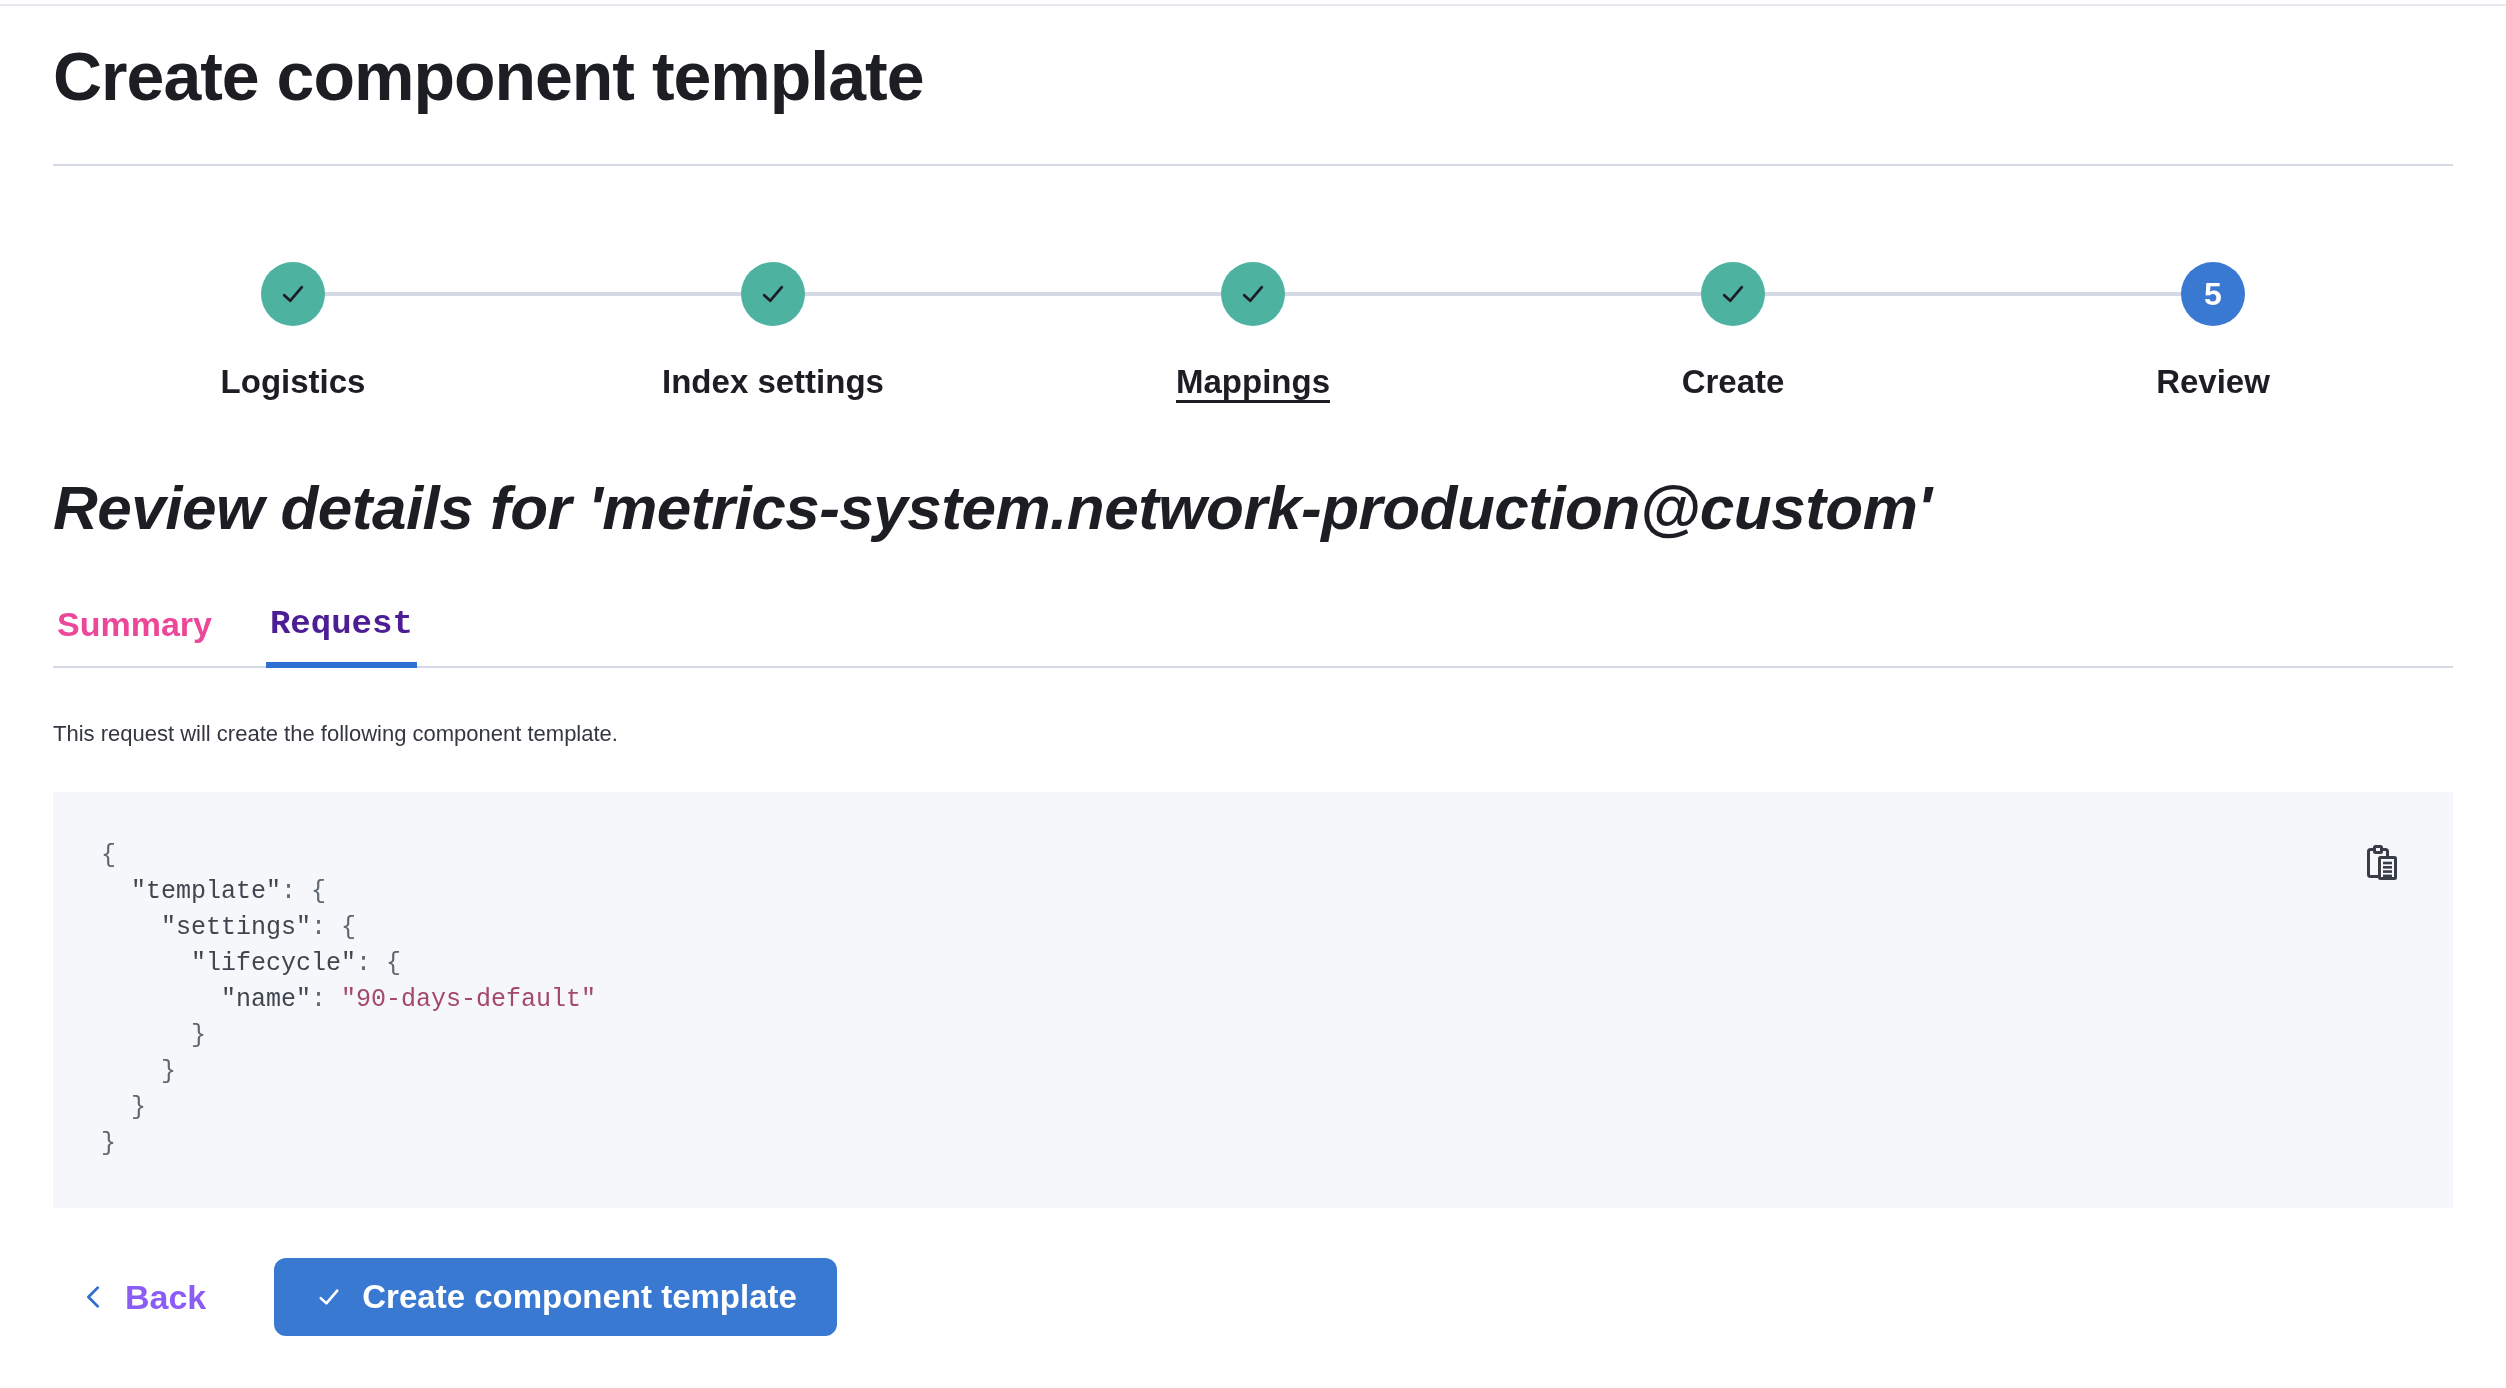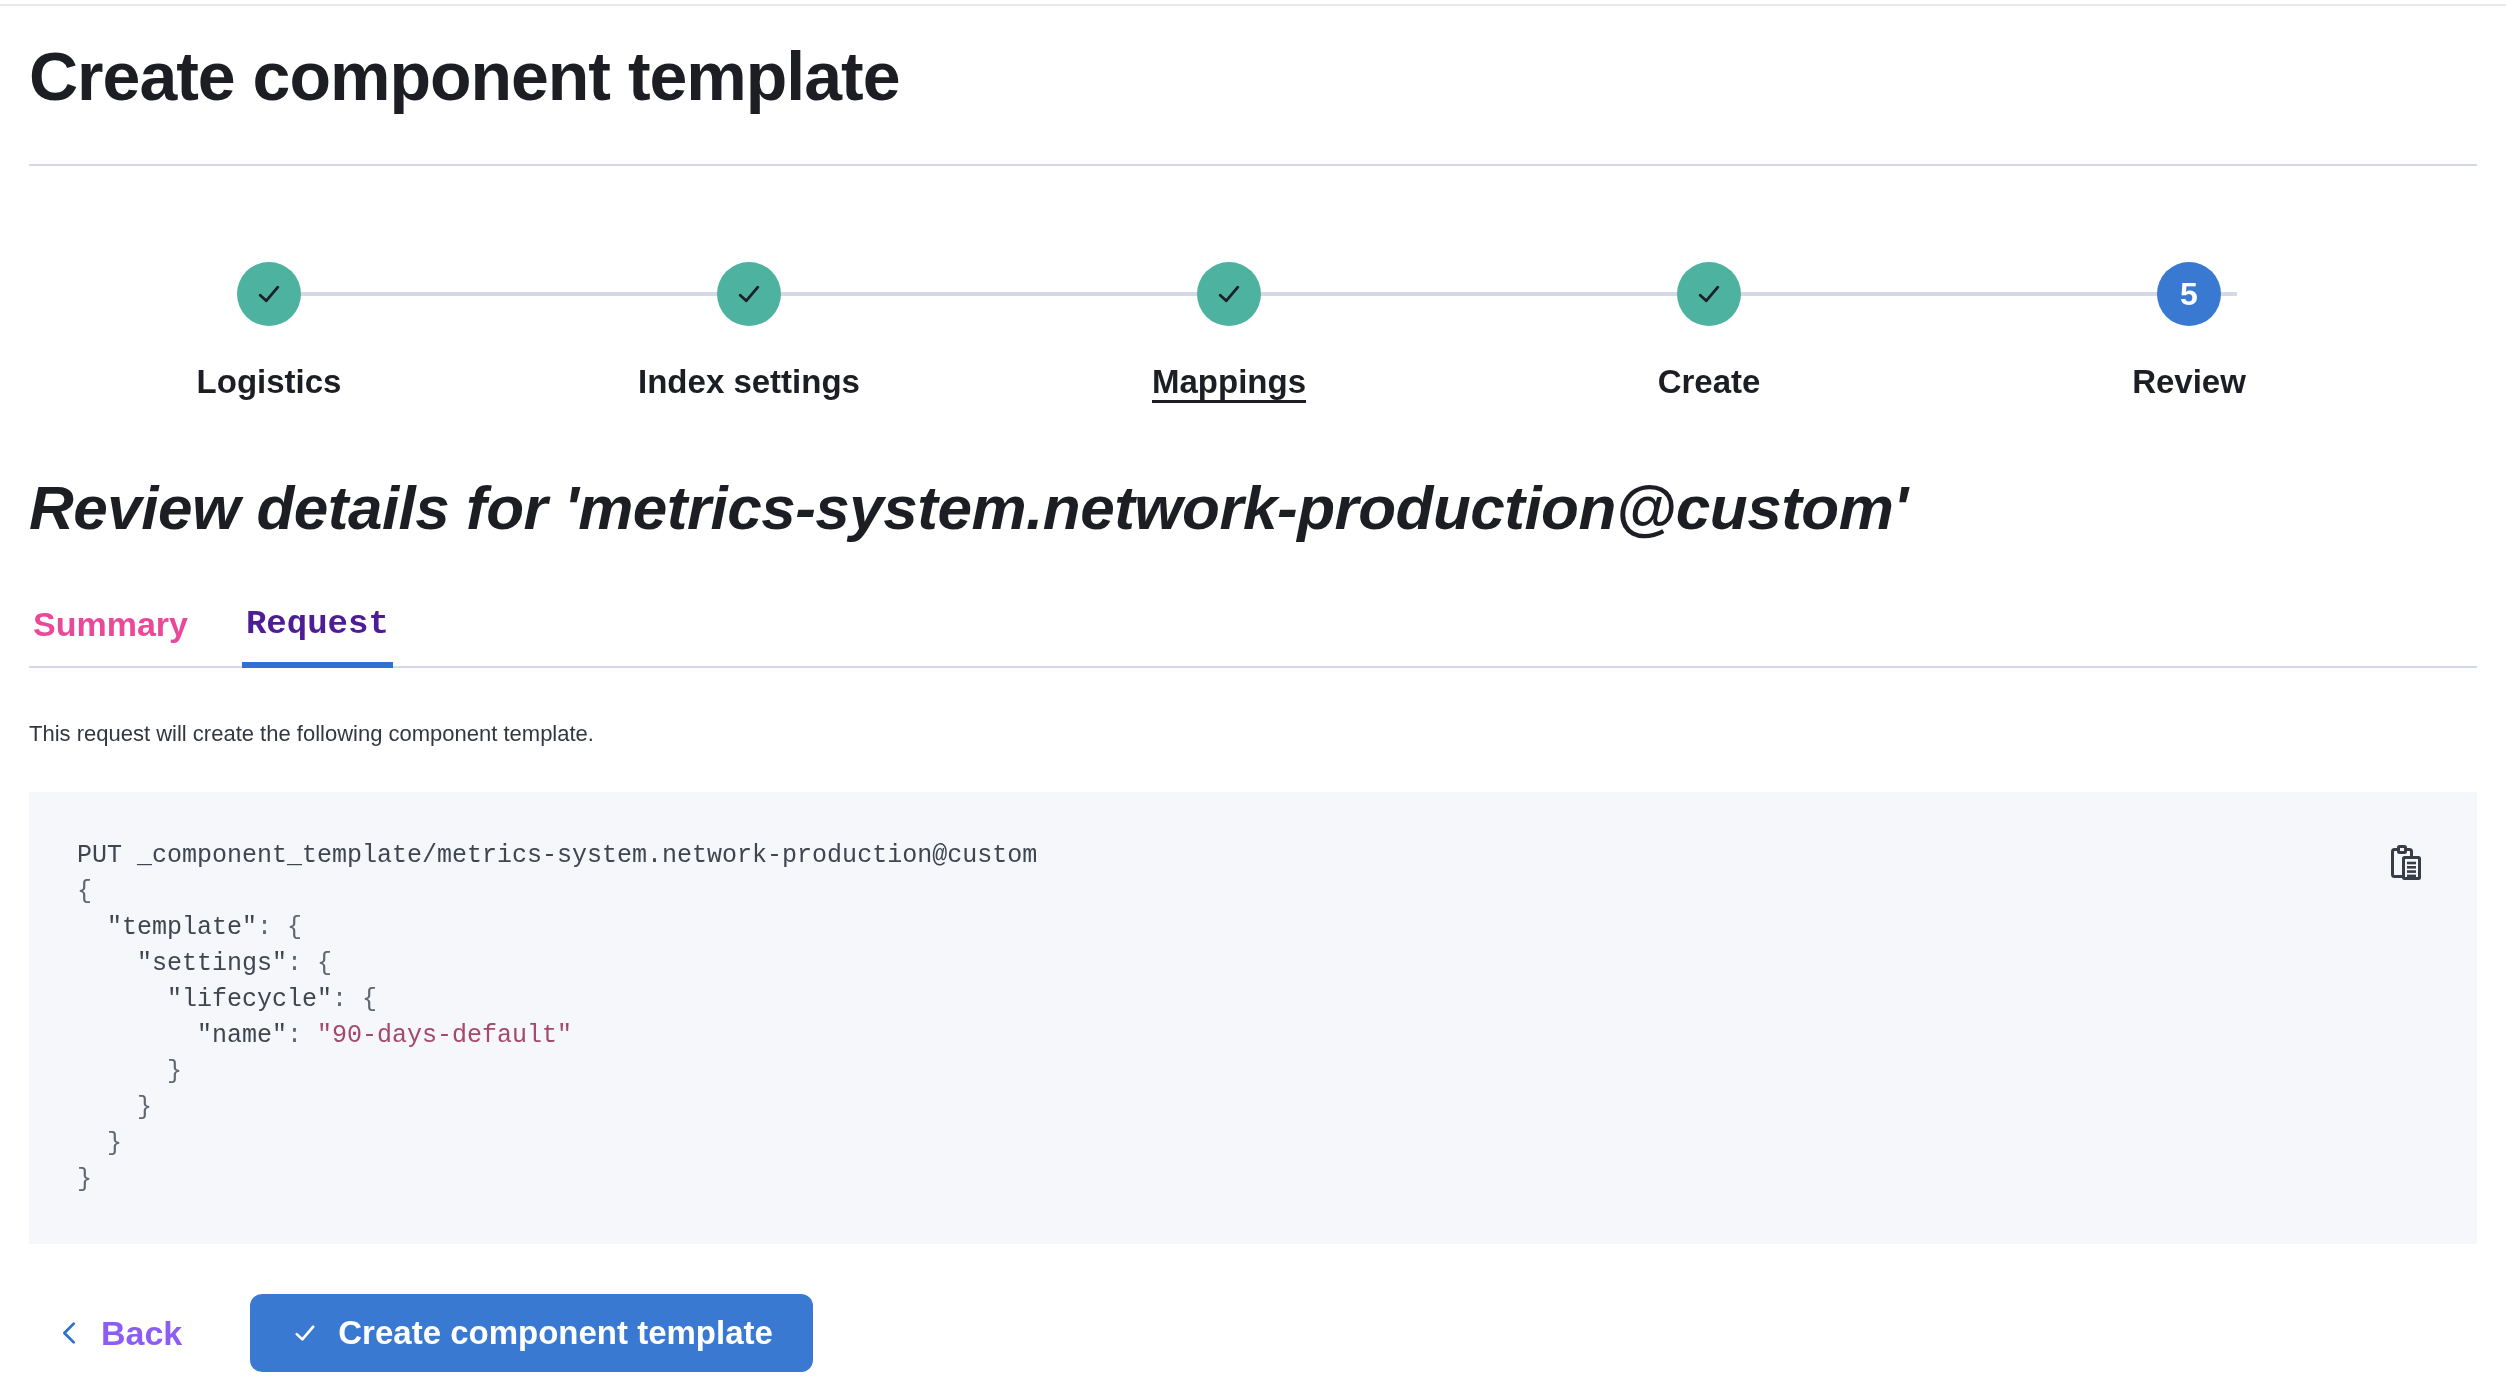--- a/index.html
+++ b/index.html
@@ -12,21 +12,21 @@
     color: #343741;
     overflow: hidden;
     position: relative;
   }
   .top-hairline {
     position: absolute;
     top: 4px; left: 0; right: 0;
     height: 2px;
     background: #e6e9f0;
   }
-  .content { padding: 0 29px; }
+  .content { padding: 0 53px; }
 
   
   .page-title {
     margin-top: 36px;
     font-size: 68px;
     line-height: 80px;
     font-weight: 700;
     letter-spacing: -1px;
     color: #1d1e24;
   }
@@ -263,21 +263,20 @@
 
   <div class="tabs">
     <div class="tab">Summary</div>
     <div class="tab active">Request</div>
   </div>
 
   <div class="description">This request will create the following component template.</div>
 
   <div class="code-block">
     <div id="code-content">
-        <div class="code-line"><span class="tok-k">PUT _component_template/metrics-system.network-production@custom</span></div>
         <div class="code-line"><span class="tok-p">{</span></div>
         <div class="code-line"><span class="tok-k">  "template"</span><span class="tok-p">: {</span></div>
         <div class="code-line"><span class="tok-k">    "settings"</span><span class="tok-p">: {</span></div>
         <div class="code-line"><span class="tok-k">      "lifecycle"</span><span class="tok-p">: {</span></div>
         <div class="code-line"><span class="tok-k">        "name"</span><span class="tok-p">: </span><span class="tok-s">"90-days-default"</span></div>
         <div class="code-line"><span class="tok-p">      }</span></div>
         <div class="code-line"><span class="tok-p">    }</span></div>
         <div class="code-line"><span class="tok-p">  }</span></div>
         <div class="code-line"><span class="tok-p">}</span></div>
       </div>

